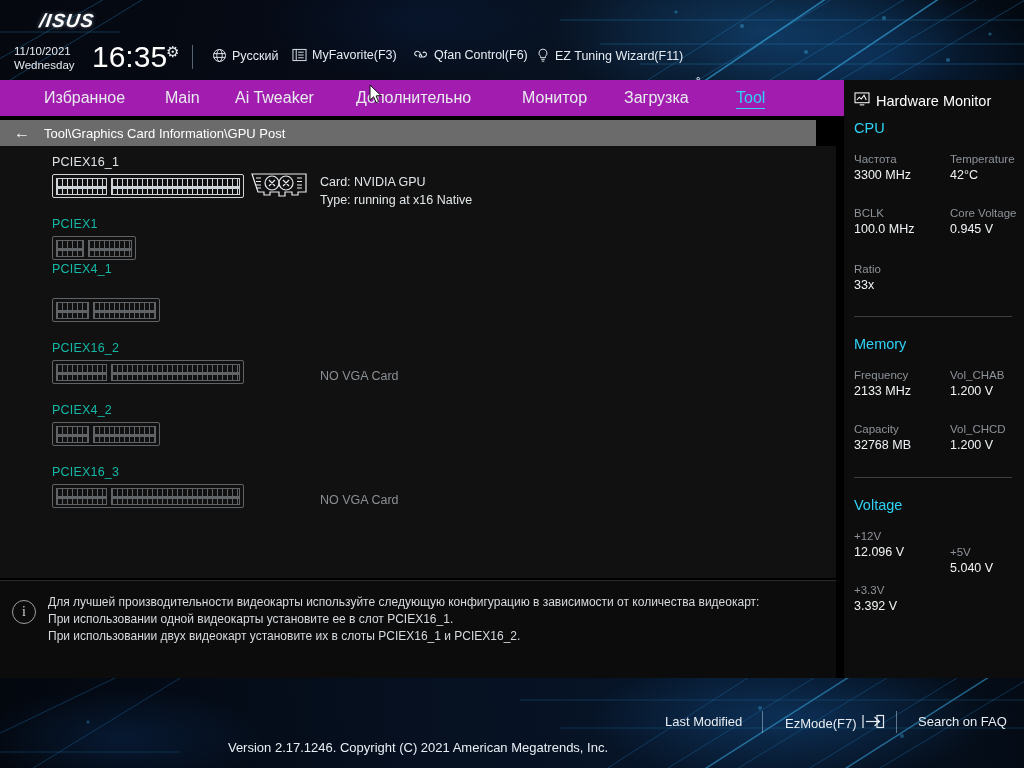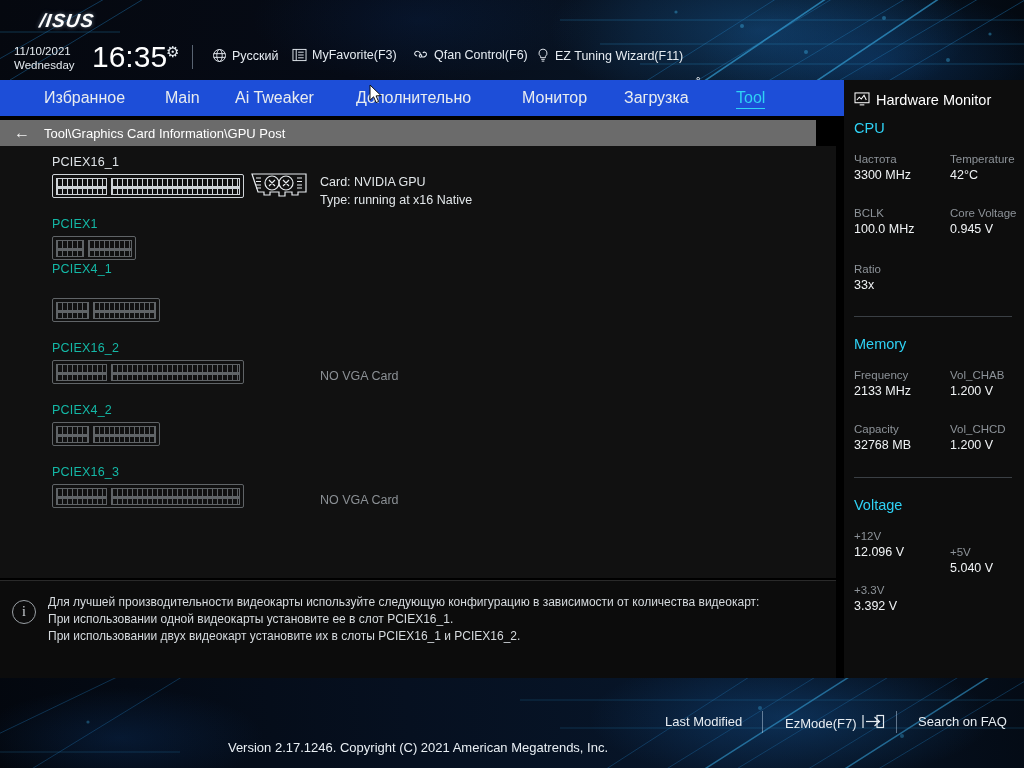--- a/index.html
+++ b/index.html
@@ -55,21 +55,21 @@
   .hdr-item {
     position: absolute; top: 48px;
     font-size: 12.5px; color: #e6ecf2; white-space: nowrap;
     display: flex; align-items: center; gap: 5px;
   }
   .hdr-item .ic { display:inline-flex; align-items:center; justify-content:center; }
 
   
   .nav {
     position: absolute; left: 0; top: 80px; width: 964px; height: 36px;
-    background: #1d4ed8;
+    background: #a21caf;
   }
   .nav-inner { position: relative; height: 36px; }
   .tab {
     position: absolute; top: 0; height: 36px;
     display: flex; align-items: center;
     font-size: 16px; color: #e8ecef; white-space: nowrap;
   }
   .tab.active { color: #2fd2f5; }
   .tab.active::after {
     content: ""; position: absolute; left: 0; right: 0; bottom: 7px;
@@ -154,21 +154,21 @@
   }
 
   
   .side {
     position: absolute; left: 844px; top: 80px; width: 180px; height: 598px;
     background: #0d0d0d;
   }
   .side-title {
     position: absolute; left: 10px; top: 12px;
     font-size: 14.5px; color: #ffffff;
-    display: flex; align-items: flex-start; gap: 6px;
+    display: flex; align-items: center; gap: 6px;
   }
   .hm-section {
     position: absolute; left: 10px; width: 162px;
     font-size: 14.5px; color: #2fd2f5;
   }
   .hm-rule {
     position: absolute; left: 10px; width: 158px; height: 1px;
     background: #3a3f44;
   }
   .hm-cell { position: absolute; }

